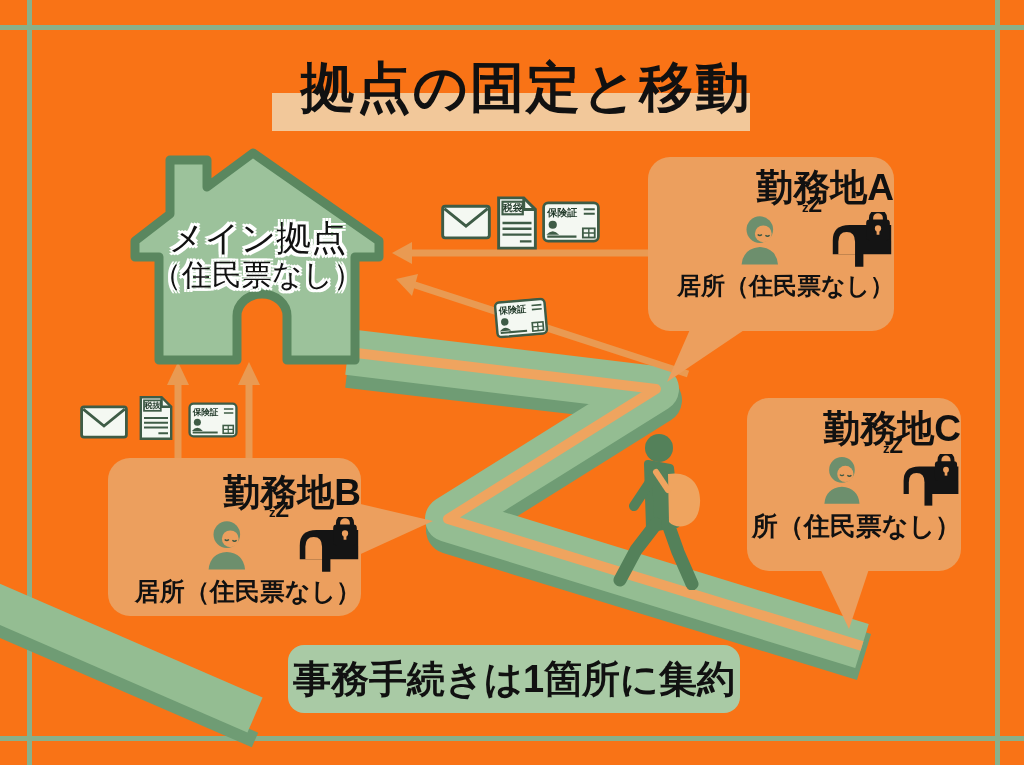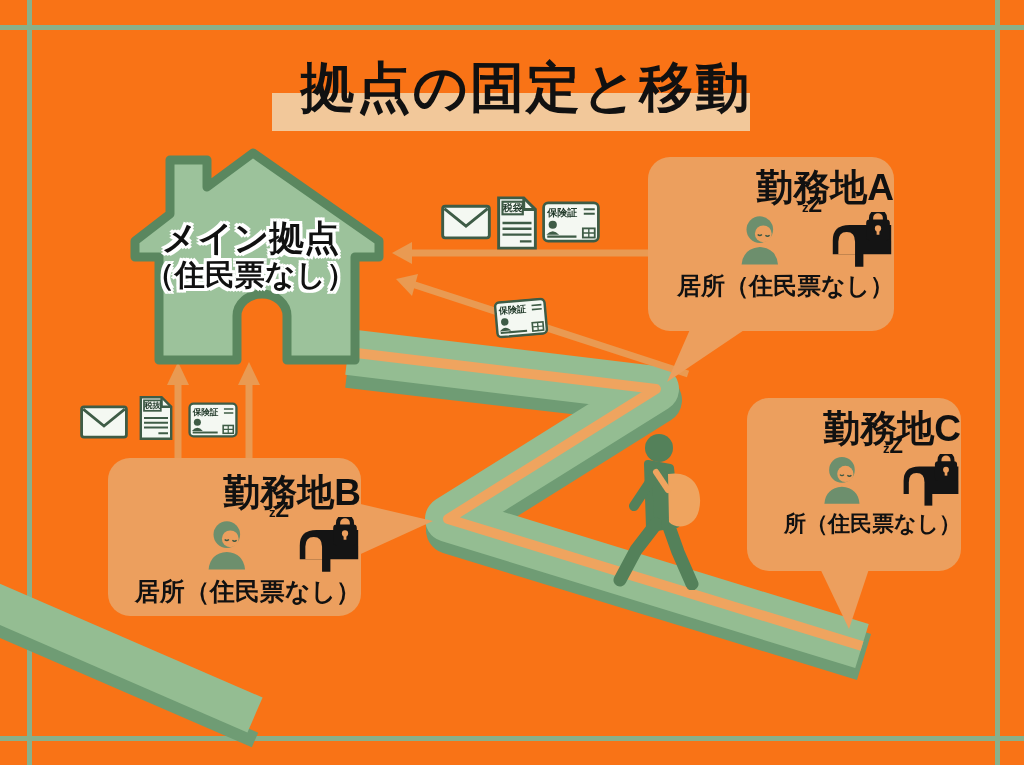--- a/index.html
+++ b/index.html
@@ -21,22 +21,22 @@
   .title-band{position:absolute;left:272px;top:93px;width:478px;height:38px;background:#f2c89a;}
   .page-title{
     position:relative;margin:0;padding-top:52px;text-align:center;
     font-size:54px;font-weight:900;letter-spacing:2px;color:#111;
   }
 
   .scene{position:absolute;left:0;top:0;z-index:1;}
   .walker{position:absolute;left:612px;top:432px;z-index:2;}
   .house{position:absolute;left:126px;top:146px;z-index:3;}
   .house-label{
-    position:absolute;left:133px;top:218px;width:235px;z-index:4;text-align:center;
-    font-weight:700;color:#111;line-height:1.15;
+    position:absolute;left:140px;top:218px;width:235px;z-index:4;text-align:center;
+    font-weight:400;color:#111;line-height:1.15;
     text-shadow:-3px -3px 0 #fff,3px -3px 0 #fff,-3px 3px 0 #fff,3px 3px 0 #fff,
                  0 -3px 0 #fff,0 3px 0 #fff,-3px 0 0 #fff,3px 0 0 #fff;
   }
   .house-label .l1{font-size:35px;}
   .house-label .l2{font-size:30px;}
 
   .doc{position:absolute;z-index:4;}
 
   
   .bubble{
@@ -52,21 +52,21 @@
   }
   .zz::first-letter{font-size:60%;}
   .bubble-caption{font-weight:800;color:#111;white-space:nowrap;}
   .bubble-a{left:648px;top:157px;width:246px;height:174px;}
   .bubble-a .bubble-caption{font-size:24px;}
   .bubble-b{left:108px;top:458px;width:253px;height:158px;}
   .bubble-b .bubble-title{margin-top:16px;}
   .bubble-b .bubble-caption{font-size:25px;}
   .bubble-c{left:747px;top:398px;width:214px;height:173px;}
   .bubble-c .icon-row{gap:28px;}
-  .bubble-c .bubble-caption{font-size:22px;}
+  .bubble-c .bubble-caption{font-size:26px;}
 
   
   .banner{
     position:absolute;left:288px;top:645px;width:452px;height:68px;z-index:5;
     background:#a9caa5;border-radius:16px;display:flex;align-items:center;justify-content:center;
   }
   .banner-text{font-size:38px;font-weight:900;color:#111;white-space:nowrap;}
 
   .mid-card{transform:rotate(-5deg);}
 </style>
@@ -259,14 +259,17 @@
         <path d="M12,60 L12,42 Q12,28 24,28 Q36,28 36,42 L36,60 Z" fill="#EC9F5E"></path>
         <rect x="52" y="10" width="34" height="30" rx="5" fill="#141414"></rect>
         <path d="M59,12 V8 a10,10 0 0 1 20,0 V12" stroke="#141414" stroke-width="6" fill="none"></path>
         <circle cx="69" cy="23" r="4.5" fill="#EC9F5E"></circle>
         <rect x="67" y="24" width="4" height="8" fill="#EC9F5E"></rect>
       </svg>
     </div>
     <div class="bubble-caption">所（住民票なし）</div>
   </div>
 
+  <div class="banner">
+    <span class="banner-text">事務手続きは1箇所に集約</span>
+  </div>
 
 </div>
 
 </body></html>

